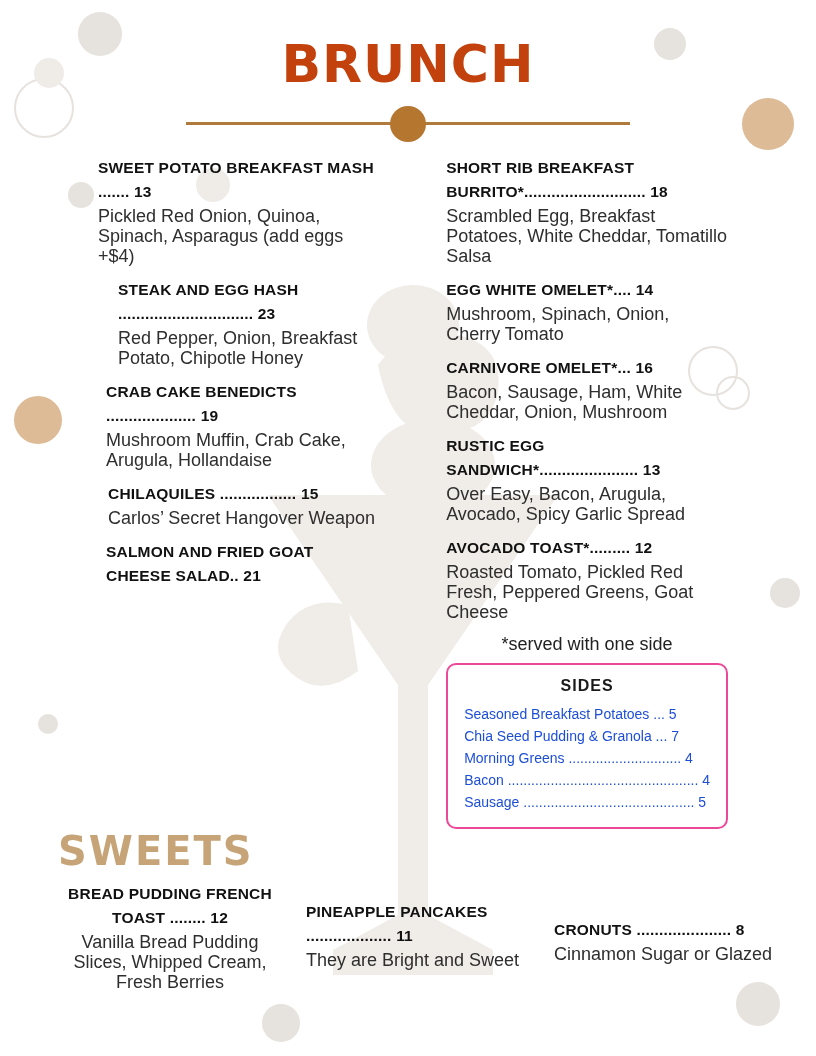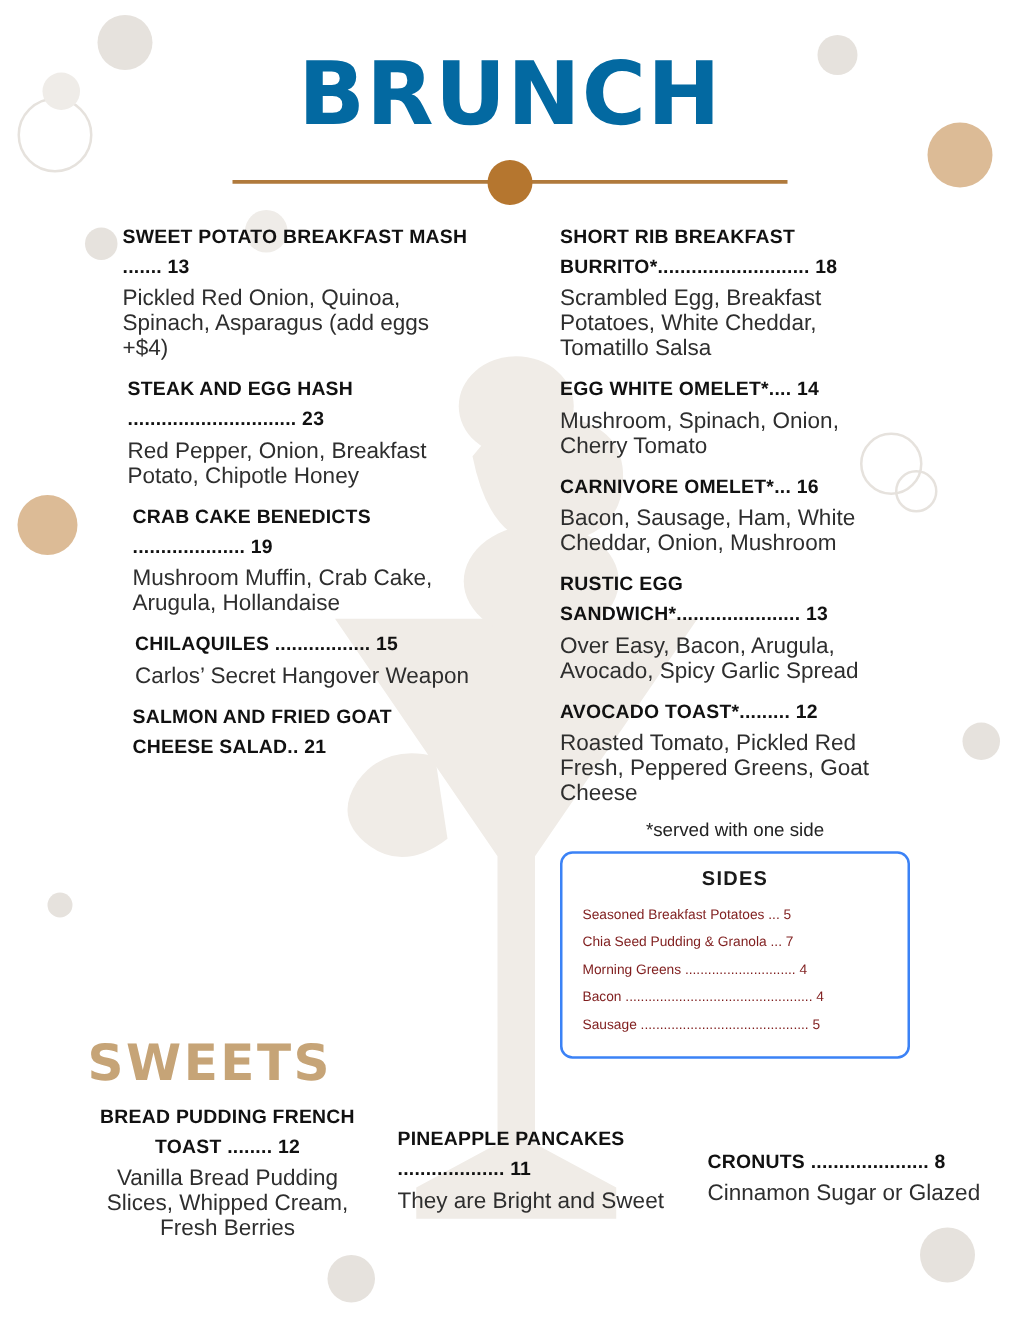--- a/index.html
+++ b/index.html
@@ -44,25 +44,25 @@
     width: 816px;
     height: 1056px;
     box-sizing: border-box;
   }
 
   
   .title {
     text-align: center;
     font-family: "DejaVu Sans", sans-serif;
     font-weight: 700;
-    font-size: 70px;
+    font-size: 52px;
     letter-spacing: 1px;
     margin: 0;
     padding-top: 34px;
-    color: #0369a1;
+    color: #c2410c;
   }
   .divider-wrap {
     position: relative;
     height: 46px;
     margin-top: 6px;
   }
   .divider-line {
     position: absolute;
     left: 186px;
     right: 186px;
@@ -106,58 +106,58 @@
     color: #111;
     margin: 0 0 2px 0;
   }
   .item-desc {
     font-size: 18px;
     line-height: 20px;
     color: #2e2e2e;
     margin: 0 0 12px 0;
   }
 
-  .indent-1 { padding-left: 4px; }
+  .indent-1 { padding-left: 4px; margin-left: 16px; }
   .indent-2 { padding-left: 8px; }
   .indent-3 { padding-left: 10px; }
 
   .served {
     text-align: center;
-    font-size: 15px;
+    font-size: 18px;
     margin: 12px 0 8px 0;
     color: #222;
   }
 
   
   .sides-box {
-    border: 2px solid #3b82f6;
+    border: 2px solid #ec4899;
     border-radius: 10px;
     padding: 10px 16px 14px 16px;
     margin-top: 4px;
     background: rgba(255,255,255,.86);
   }
   .sides-title {
     text-align: center;
     font-weight: 700;
     font-size: 16px;
     letter-spacing: 1px;
     margin: 2px 0 8px 0;
   }
   .side-row {
-    font-size: 11px;
+    font-size: 14px;
     line-height: 22px;
-    color: #7f1d1d;
+    color: #1d4ed8;
     white-space: nowrap;
     overflow: hidden;
   }
 
   
   .sweets {
     position: absolute;
-    left: 70px;
+    left: 58px;
     top: 828px;
     width: 720px;
   }
   .sweets-title {
     font-family: "DejaVu Sans", sans-serif;
     font-weight: 700;
     font-size: 40px;
     letter-spacing: 2px;
     color: #c6a477;
     margin: 0 0 8px 0;

